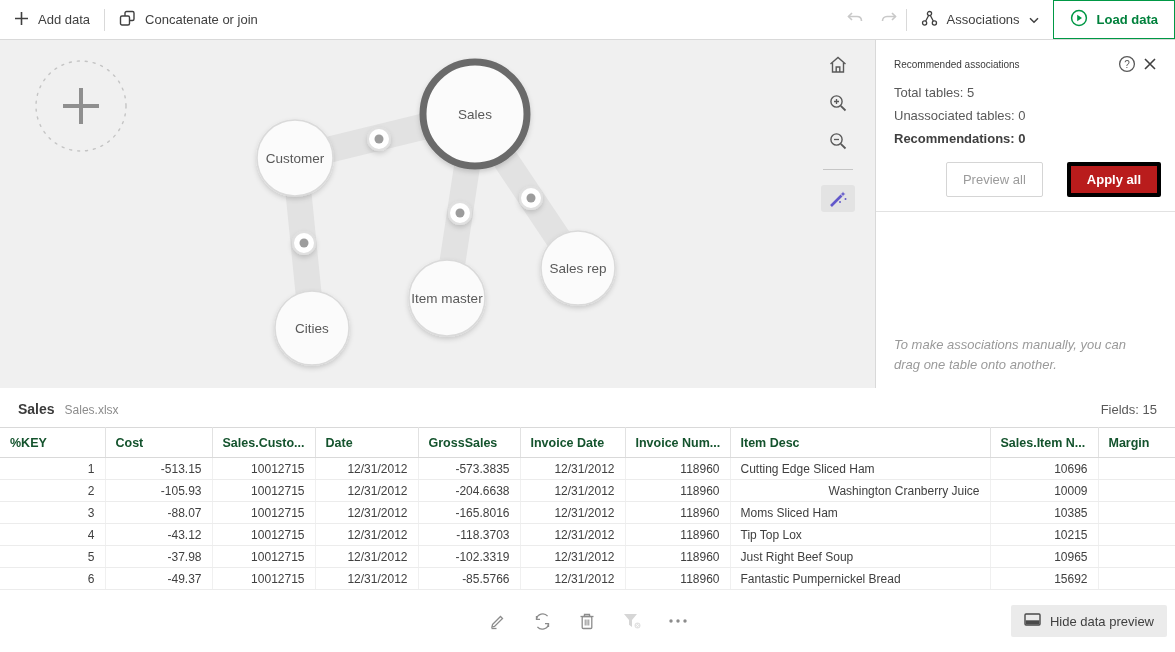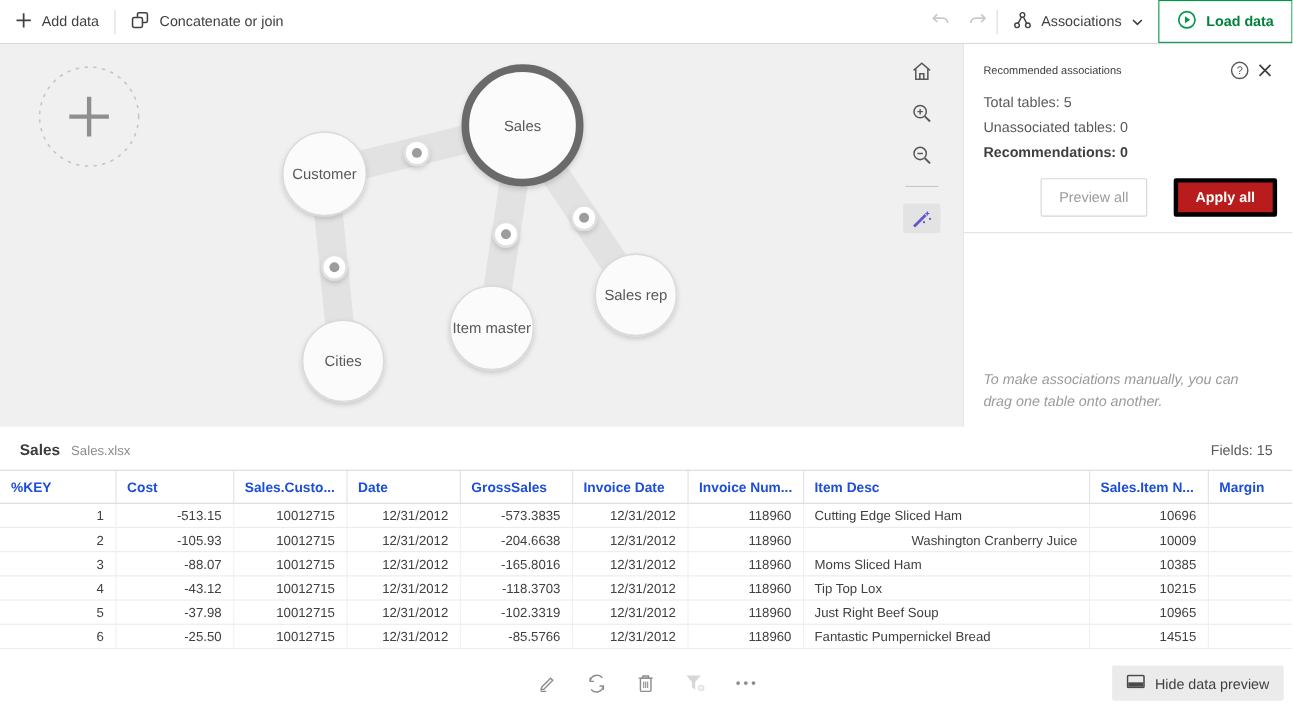--- a/index.html
+++ b/index.html
@@ -55,21 +55,21 @@
   
   .preview { flex:1; display:flex; flex-direction:column; background:#fff; }
   .preview-head { display:flex; align-items:baseline; gap:10px; padding:13px 18px 10px; }
   .pv-name { font-size:14px; font-weight:bold; color:#3b3b3b; }
   .pv-file { font-size:12px; color:#8c8c8c; }
   .pv-fields { margin-left:auto; font-size:13px; color:#595959; }
 
   table.grid { border-collapse:collapse; table-layout:fixed; width:1175px; font-size:12px; }
   table.grid thead th { height:30px; border-top:1px solid #d9d9d9; border-bottom:1px solid #d9d9d9;
     border-right:1px solid #e2e2e2; text-align:left; padding:0 10px; font-size:12.5px;
-    color:#1d4ed8; font-weight:bold; white-space:nowrap; overflow:hidden; }
+    color:#14532d; font-weight:bold; white-space:nowrap; overflow:hidden; }
   table.grid thead th:last-child { border-right:none; }
   table.grid tbody td { height:22px; border-bottom:1px solid #ececec; border-right:1px solid #f0f0f0;
     padding:0 10px; color:#404040; white-space:nowrap; overflow:hidden; }
   table.grid tbody td:last-child { border-right:none; }
 
   .footer { flex:1; position:relative; display:flex; align-items:center; justify-content:center; gap:26px; }
   .foot-btn { background:none; border:none; padding:0; cursor:pointer; display:flex; align-items:center; }
   .hide-btn { position:absolute; right:8px; top:50%; transform:translateY(-50%);
               background:#ebebeb; border:none; border-radius:2px; padding:8px 13px;
               font-family:inherit; font-size:13px; color:#404040; cursor:pointer;
@@ -332,28 +332,28 @@
             <td style="text-align: right;">12/31/2012</td>
             <td style="text-align: right;">-102.3319</td>
             <td style="text-align: right;">12/31/2012</td>
             <td style="text-align: right;">118960</td>
             <td style="text-align: left;">Just Right Beef Soup</td>
             <td style="text-align: right;">10965</td>
             <td style="text-align: right;"></td>
           </tr>
           <tr>
             <td style="text-align: right;">6</td>
-            <td style="text-align: right;">-25.50</td>
+            <td style="text-align: right;">-49.37</td>
             <td style="text-align: right;">10012715</td>
             <td style="text-align: right;">12/31/2012</td>
             <td style="text-align: right;">-85.5766</td>
             <td style="text-align: right;">12/31/2012</td>
             <td style="text-align: right;">118960</td>
             <td style="text-align: left;">Fantastic Pumpernickel Bread</td>
-            <td style="text-align: right;">14515</td>
+            <td style="text-align: right;">15692</td>
             <td style="text-align: right;"></td>
           </tr>
         </tbody>
       </table>
 
     <footer class="footer">
       <button class="foot-btn">
         <svg width="19" height="19" viewBox="0 0 19 19">
           <path d="M4.5 12.5l8-8 2 2-8 8-2.6.6z" fill="none" stroke="#8c8c8c" stroke-width="1.3"></path>
           <path d="M3.5 16.5h5" stroke="#8c8c8c" stroke-width="1.3"></path>

